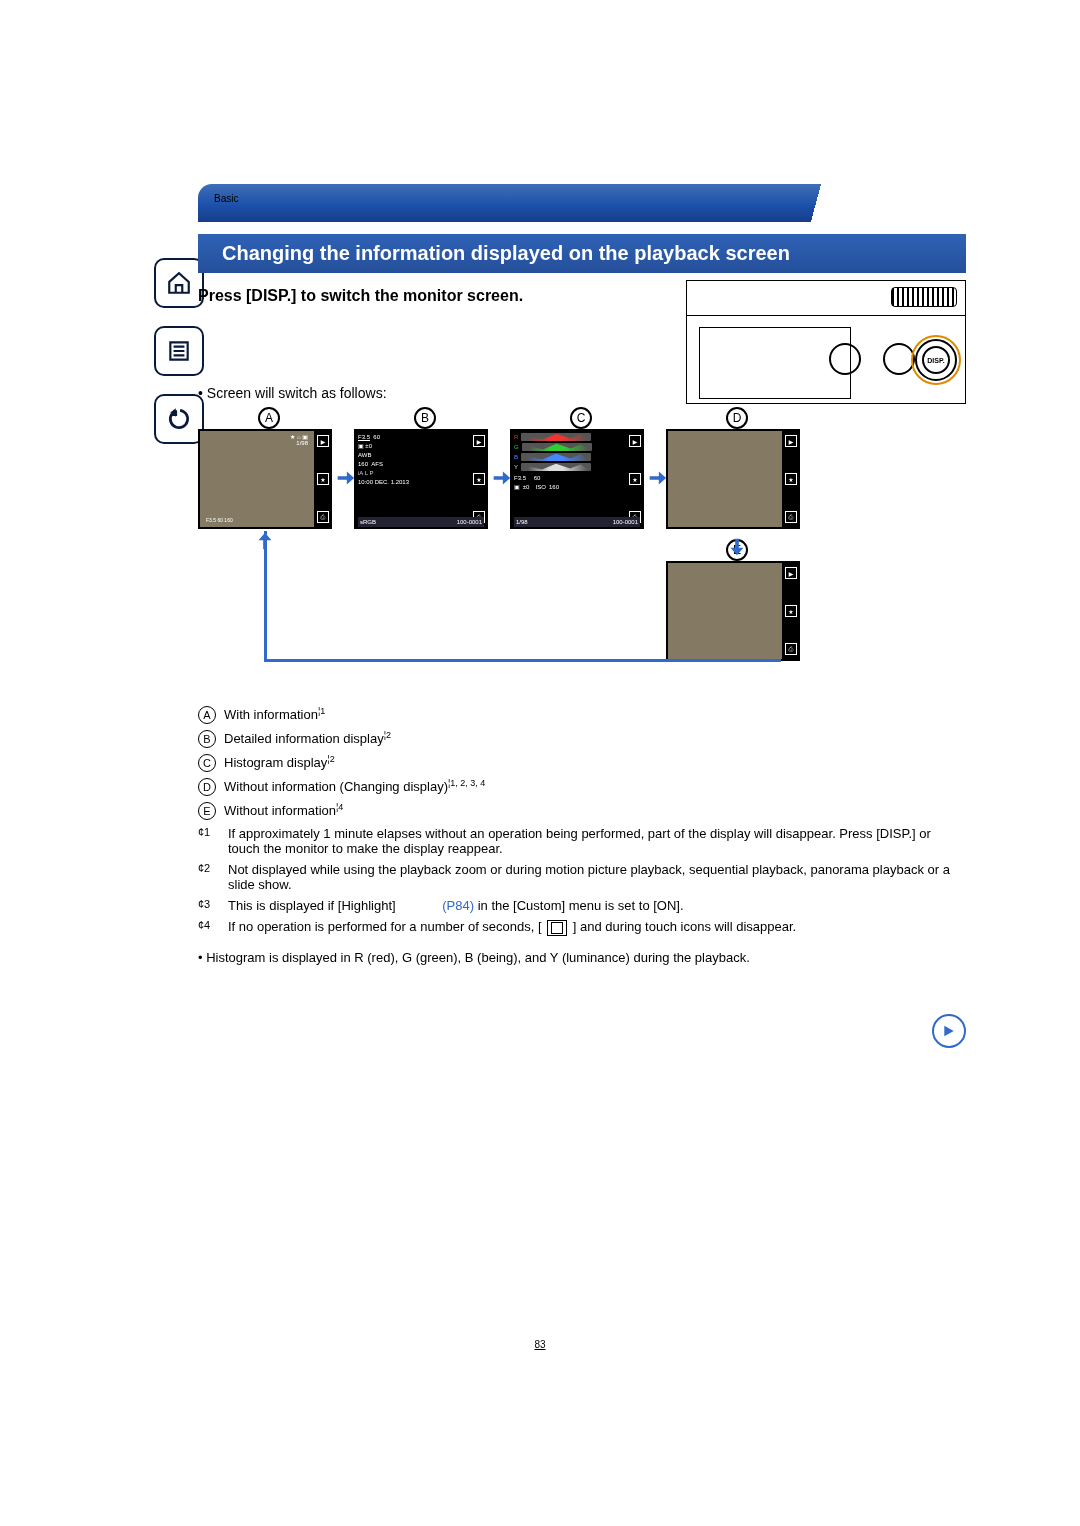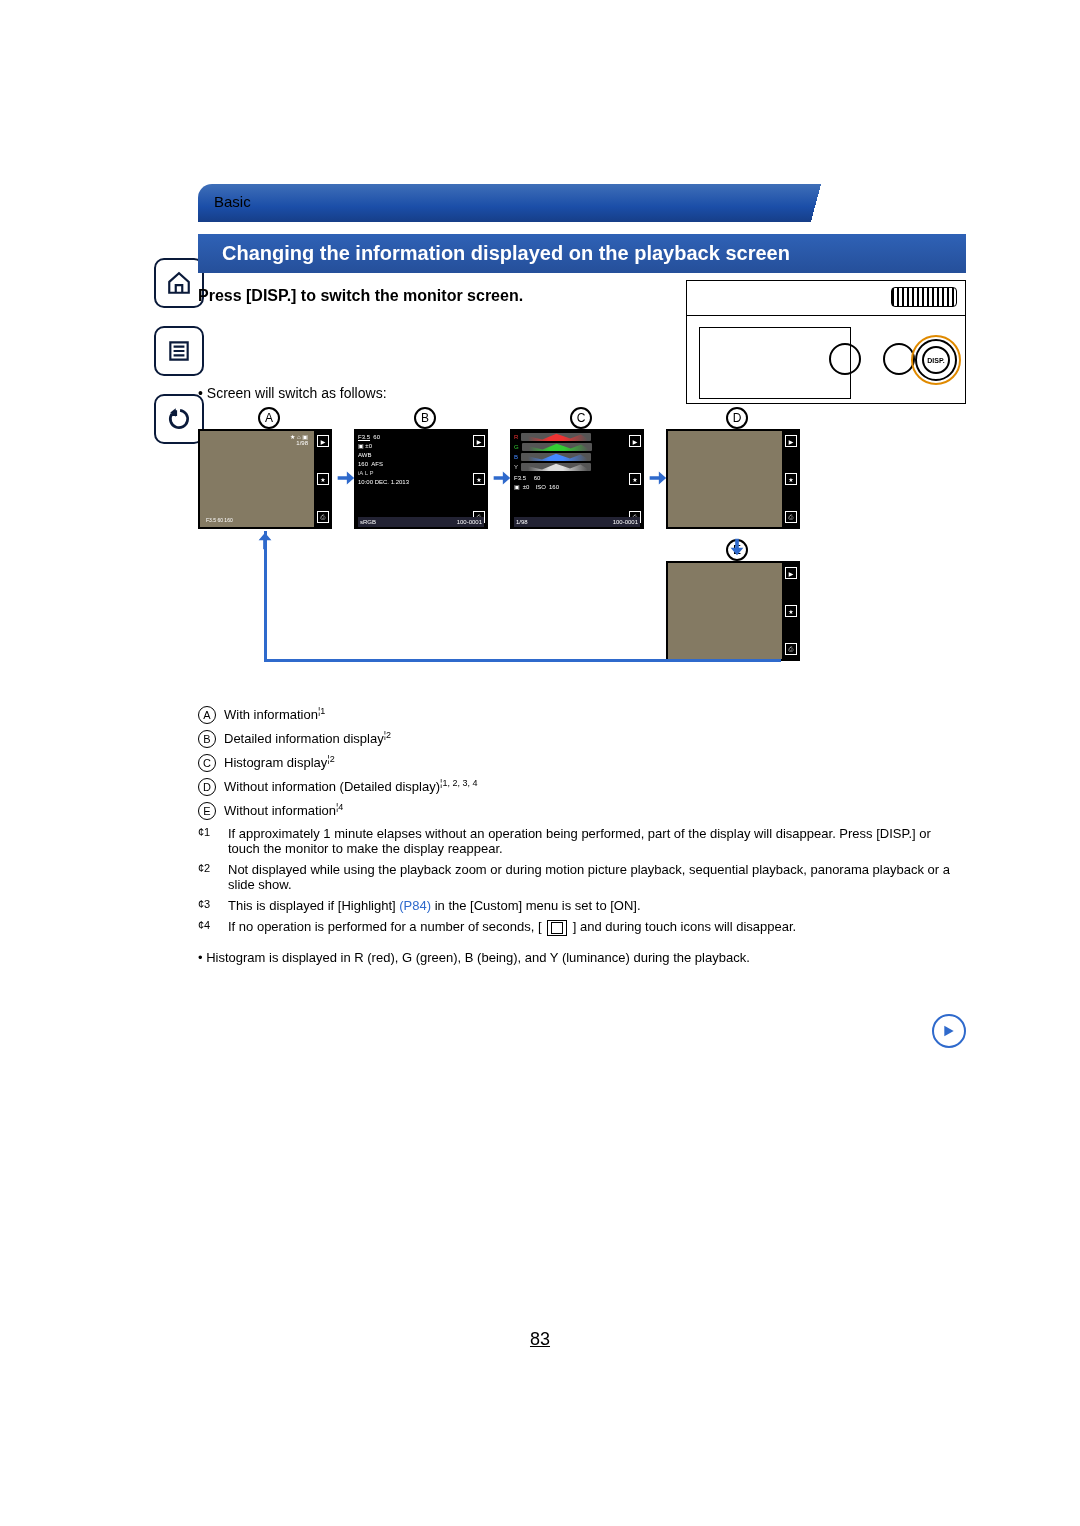--- a/index.html
+++ b/index.html
@@ -5,21 +5,21 @@
   html, body { margin:0; padding:0; background:#fff; }
   body { width:1080px; min-height:1526px; font-family:Arial, Helvetica, sans-serif; color:#000; position:relative; }
   .page { position:absolute; left:110px; top:0; width:860px; height:1526px; }
 
   
   .header-strip { position:absolute; top:184px; left:88px; width:772px; height:38px;
     background:linear-gradient(to bottom,#3f6fb8 0%,#1b4ea8 60%,#163e88 100%);
     border-radius:14px 14px 0 0; }
   .header-strip::after { content:""; position:absolute; right:0; top:0; width:180px; height:38px;
     background:linear-gradient(105deg, transparent 0 30px, #fff 30px 100%); }
-  .breadcrumb { position:absolute; left:16px; top:9px; font-size:15px; color:#000; }
+  .breadcrumb { position:absolute; left:16px; top:9px; font-size:10px; color:#000; }
 
   
   .rail { position:absolute; top:258px; left:44px; display:grid; gap:18px; }
   .rail-btn { width:46px; height:46px; border:2px solid #0a1a3a; border-radius:10px;
     display:flex; align-items:center; justify-content:center; background:#fff; }
 
   .content { position:absolute; top:234px; left:88px; width:768px; }
 
   .section-title { background:linear-gradient(to bottom,#2f62b6 0%,#254f9a 100%); color:#fff;
     font-weight:bold; font-size:20px; padding:8px 24px; }
@@ -71,31 +71,31 @@
   .loop { position:absolute; left:66px; top:120px; width:514px; height:128px;
     border-left:3px solid #2f6acc; border-bottom:3px solid #2f6acc; pointer-events:none; }
 
   
   .legend { margin-top:24px; font-size:13px; }
   .legend .row { display:flex; align-items:flex-start; gap:8px; padding:3px 0; }
   .legend .row .letter-sm { flex:0 0 auto; width:16px; height:16px; border:1.5px solid #000; border-radius:50%;
     font-size:11px; display:flex; align-items:center; justify-content:center; }
   .legend .row .star { flex:0 0 auto; width:22px; font-size:11px; }
   sup.fn { font-size:9px; vertical-align:super; }
-  .link { color:#2f6acc; }
+  .link { color:#2f6acc;margin-left:43px; }
   .trash-ico { display:inline-block; width:18px; height:14px; border:1px solid #000; vertical-align:middle;
     position:relative; margin:0 2px; }
   .trash-ico::before { content:""; position:absolute; left:3px; top:1px; width:10px; height:10px;
     border:1px solid #000; }
 
   .circle-arrow { position:absolute; right:0; top:780px; width:30px; height:30px; border:2px solid #2f6acc;
     border-radius:50%; display:flex; align-items:center; justify-content:center; }
 
   .page-num { position:absolute; bottom:176px; left:50%; transform:translateX(-50%);
-    font-size:18px; text-decoration:underline; }
+    font-size:10px; text-decoration:underline; }
 </style>
 </head>
 <body>
 
 <div class="page">
 
   <div class="header-strip">
     <span class="breadcrumb">Basic</span>
   </div>
 
@@ -259,21 +259,21 @@
       <div class="row">
           <span class="letter-sm">B</span>
           <span><span>Detailed information display</span><sup class="fn">¦2</sup></span>
         </div>
       <div class="row">
           <span class="letter-sm">C</span>
           <span><span>Histogram display</span><sup class="fn">¦2</sup></span>
         </div>
       <div class="row">
           <span class="letter-sm">D</span>
-          <span><span>Without information (Detailed display)</span><sup class="fn">¦1, 2, 3, 4</sup></span>
+          <span><span>Without information (Changing display)</span><sup class="fn">¦1, 2, 3, 4</sup></span>
         </div>
       <div class="row">
           <span class="letter-sm">E</span>
           <span><span>Without information</span><sup class="fn">¦4</sup></span>
         </div>
 
       <div class="row">
           <span class="star">¢1</span>
           <span>If approximately 1 minute elapses without an operation being performed, part of the display will disappear. Press [DISP.] or touch the monitor to make the display reappear.</span>
         </div>

